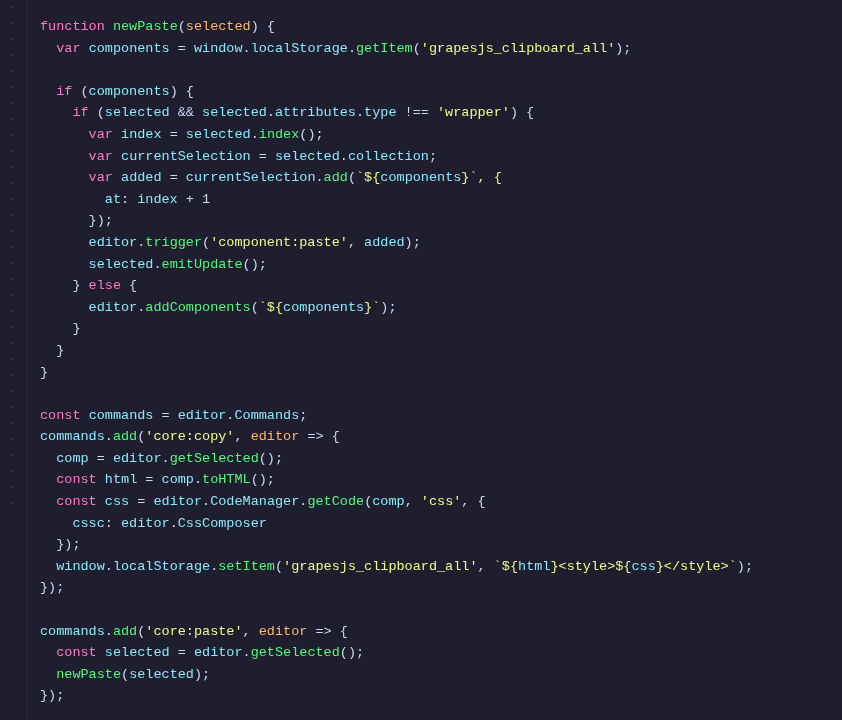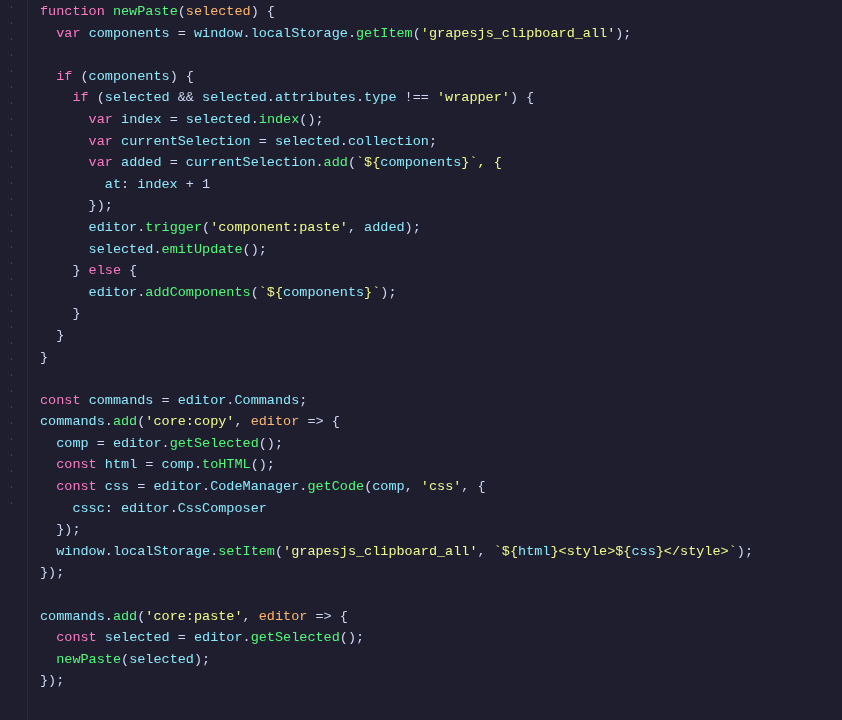--- a/index.html
+++ b/index.html
@@ -40,21 +40,21 @@
     .dot {
       font-size: 10px;
       color: #444466;
       line-height: 1.6;
       display: block;
       text-align: center;
       width: 100%;
     }
     .code-content {
       flex: 1;
-      padding: 1px 0 0 12px;
+      padding: 16px 0 0 12px;
       overflow-x: auto;
       white-space: pre;
     }
     .line {
       display: block;
       line-height: 1.6;
       min-height: 1.6em;
     }
   </style>
 </head>

